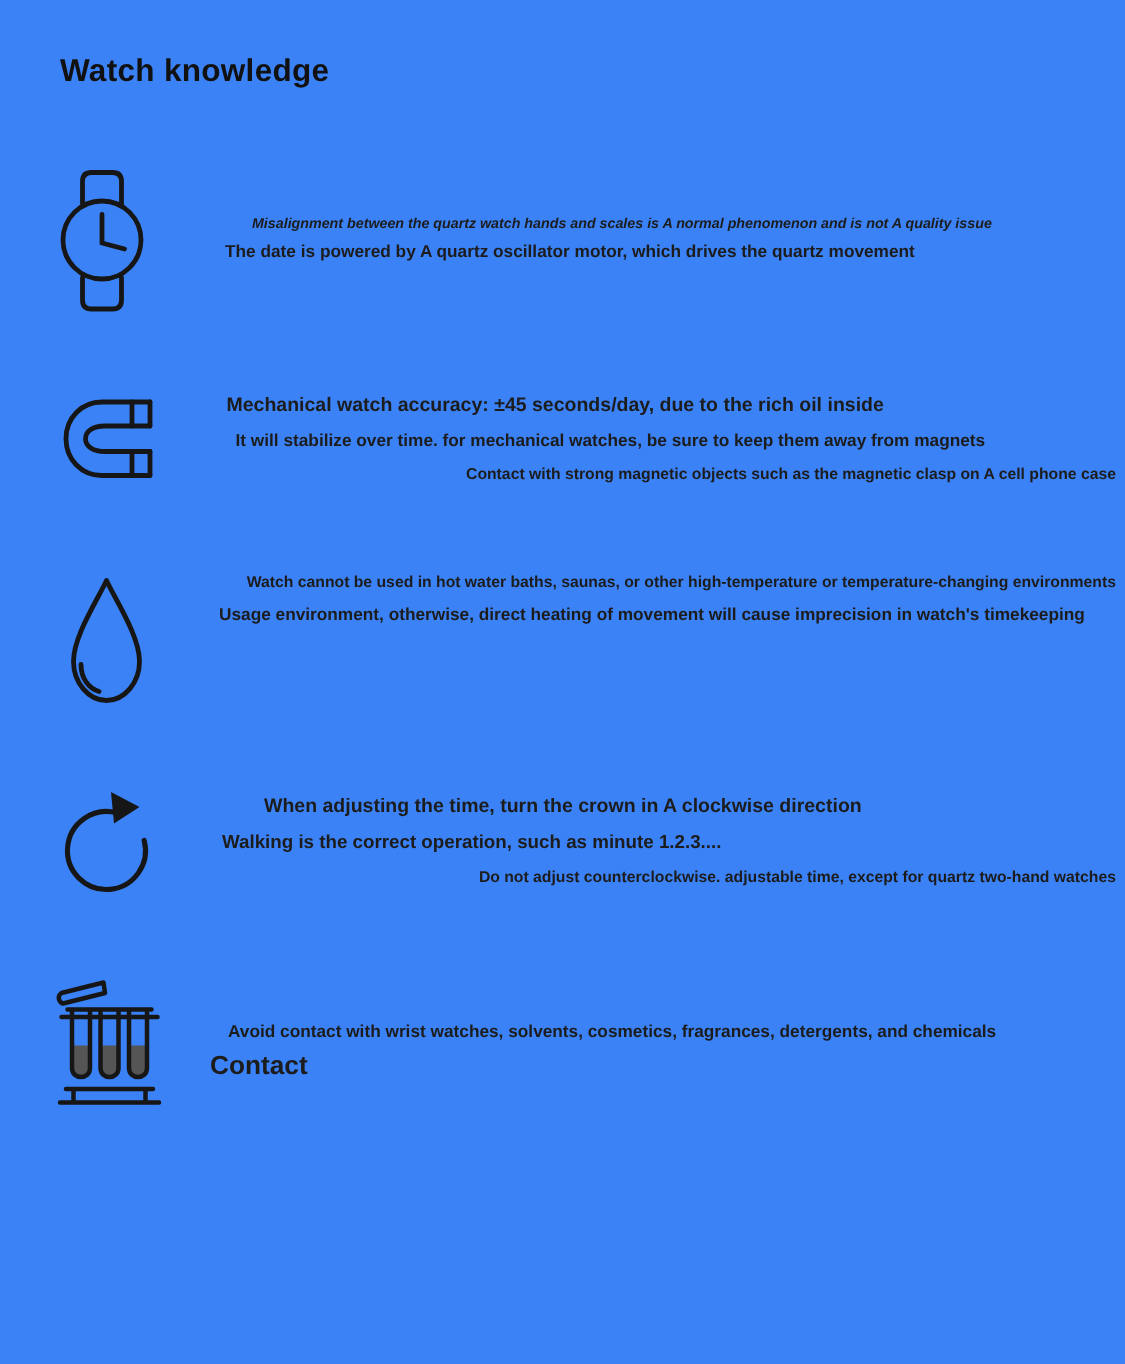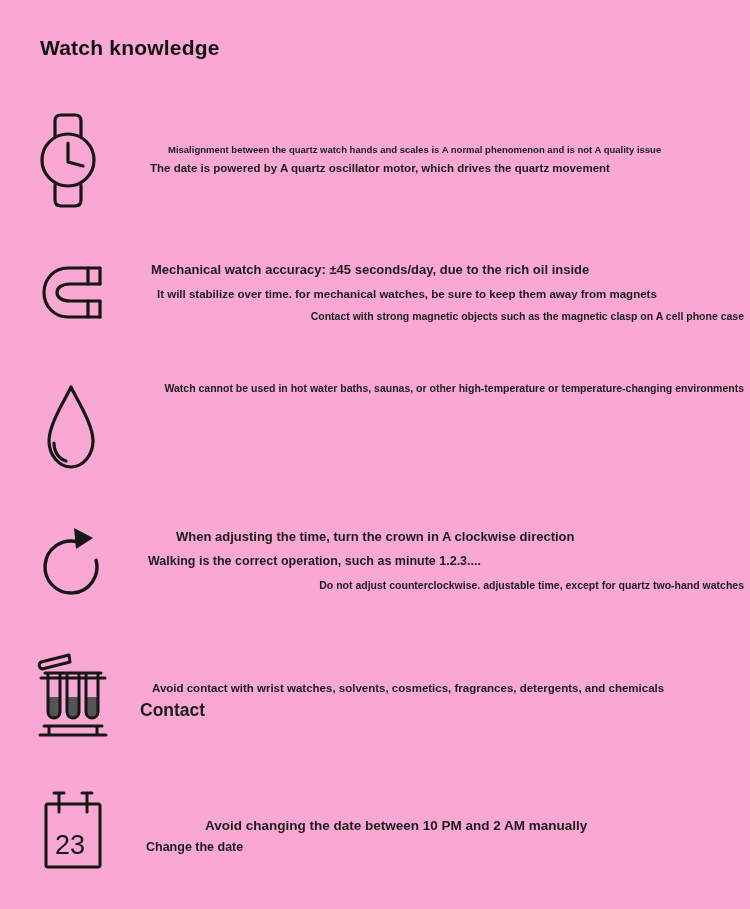--- a/index.html
+++ b/index.html
@@ -1,34 +1,34 @@
 <!DOCTYPE html>
 <html><head>
 <meta charset="utf-8">
 <title>Watch knowledge</title>
 <style>
   * { margin:0; padding:0; box-sizing:border-box; }
   html,body { background:#ffffff; }
   body { font-family:"Liberation Sans","DejaVu Sans",sans-serif; }
   .canvas {
     position:relative; width:750px; height:909px;
-    background:#f9a8d4; overflow:hidden; color:#161616;
+    background:#3b82f6; overflow:hidden; color:#161616;
   }
   .page-title {
     position:absolute; left:40px; top:36px;
     font-size:21px; font-weight:bold; letter-spacing:.2px; color:#111;
   }
   .row { position:absolute; left:0; width:750px; }
   .icon { position:absolute; display:block; }
   .icon svg { display:block; }
   .text { position:absolute; left:140px; right:6px; }
   .ln {
     white-space:nowrap; font-weight:bold; color:#1c1c1c; line-height:1.28;
   }
-  .t-xs  { font-size:9.5px; }
+  .t-xs  { font-size:9.5px;font-style:italic; }
   .t-sm  { font-size:10.5px;text-align:right; }
   .t-md  { font-size:11.5px; }
   .t-md2 { font-size:12.5px; }
   .t-lg  { font-size:13px; }
   .t-lg2 { font-size:13.5px; }
   .t-xl  { font-size:16px; }
   .t-xxl { font-size:17.5px; }
 </style>
 </head>
 <body>
@@ -69,20 +69,21 @@
 
   <section class="row" style="top:380px;height:100px">
     <span class="icon" style="left:42px;top:2px" aria-label="water-drop-icon">
       <svg width="58" height="92" viewBox="0 0 58 92" fill="none" stroke="#161616" stroke-width="3.2" stroke-linecap="round" stroke-linejoin="round">
         <path d="M29,5 C23,18 7,42 7,59 C7,73 17,85 29,85 C41,85 51,73 51,59 C51,42 35,18 29,5 Z"></path>
         <path d="M12,61 C12,70 17,77 24,79"></path>
       </svg>
     </span>
     <div class="text" style="top:2px">
       <p class="ln t-sm" style="margin:0 0 8px 1px">Watch cannot be used in hot water baths, saunas, or other high-temperature or temperature-changing environments</p>
+      <p class="ln t-md" style="margin:0 0 6px 6px">Usage environment, otherwise, direct heating of movement will cause imprecision in watch's timekeeping</p>
     </div>
   </section>
 
   <section class="row" style="top:520px;height:90px">
     <span class="icon" style="left:40px;top:5px" aria-label="clockwise-arrow-icon">
       <svg width="65" height="80" viewBox="0 0 65 80" fill="none">
         <path d="M37.7,16.9 A26,26 0 1 0 56.1,35.3" stroke="#161616" stroke-width="3.4" fill="none" stroke-linecap="round"></path>
         <polygon points="34,3 53,13 36,24" fill="#161616"></polygon>
       </svg>
     </span>
@@ -106,27 +107,14 @@
         <path d="M50,28 V67 C50,75 62,75 62,67 V28 M47,28 H65"></path>
         <path d="M8,81 H66 M13,81 V90 M61,81 V90 M4,90 H70"></path>
       </svg>
     </span>
     <div class="text" style="top:39px">
       <p class="ln t-md" style="margin:0 0 3px 12px">Avoid contact with wrist watches, solvents, cosmetics, fragrances, detergents, and chemicals</p>
       <p class="ln t-xxl" style="margin:0">Contact</p>
     </div>
   </section>
 
-  <section class="row" style="top:788px;height:90px">
-    <span class="icon" style="left:42px;top:2px" aria-label="calendar-icon">
-      <svg width="62" height="81" viewBox="0 0 62 81" fill="none" stroke="#161616" stroke-width="3" stroke-linecap="round" stroke-linejoin="round">
-        <rect x="4" y="14" width="54" height="63" rx="2"></rect>
-        <path d="M17,22 V3 M45,22 V3 M12,3 H22 M40,3 H50"></path>
-        <text x="13" y="64" font-size="27" font-weight="400" fill="#161616" stroke="none">23</text>
-      </svg>
-    </span>
-    <div class="text" style="top:29px">
-      <p class="ln t-lg2" style="margin:0 0 5px 65px">Avoid changing the date between 10 PM and 2 AM manually</p>
-      <p class="ln t-md2" style="margin:0 0 0 6px">Change the date</p>
-    </div>
-  </section>
 
 </div>
 
 </body></html>

